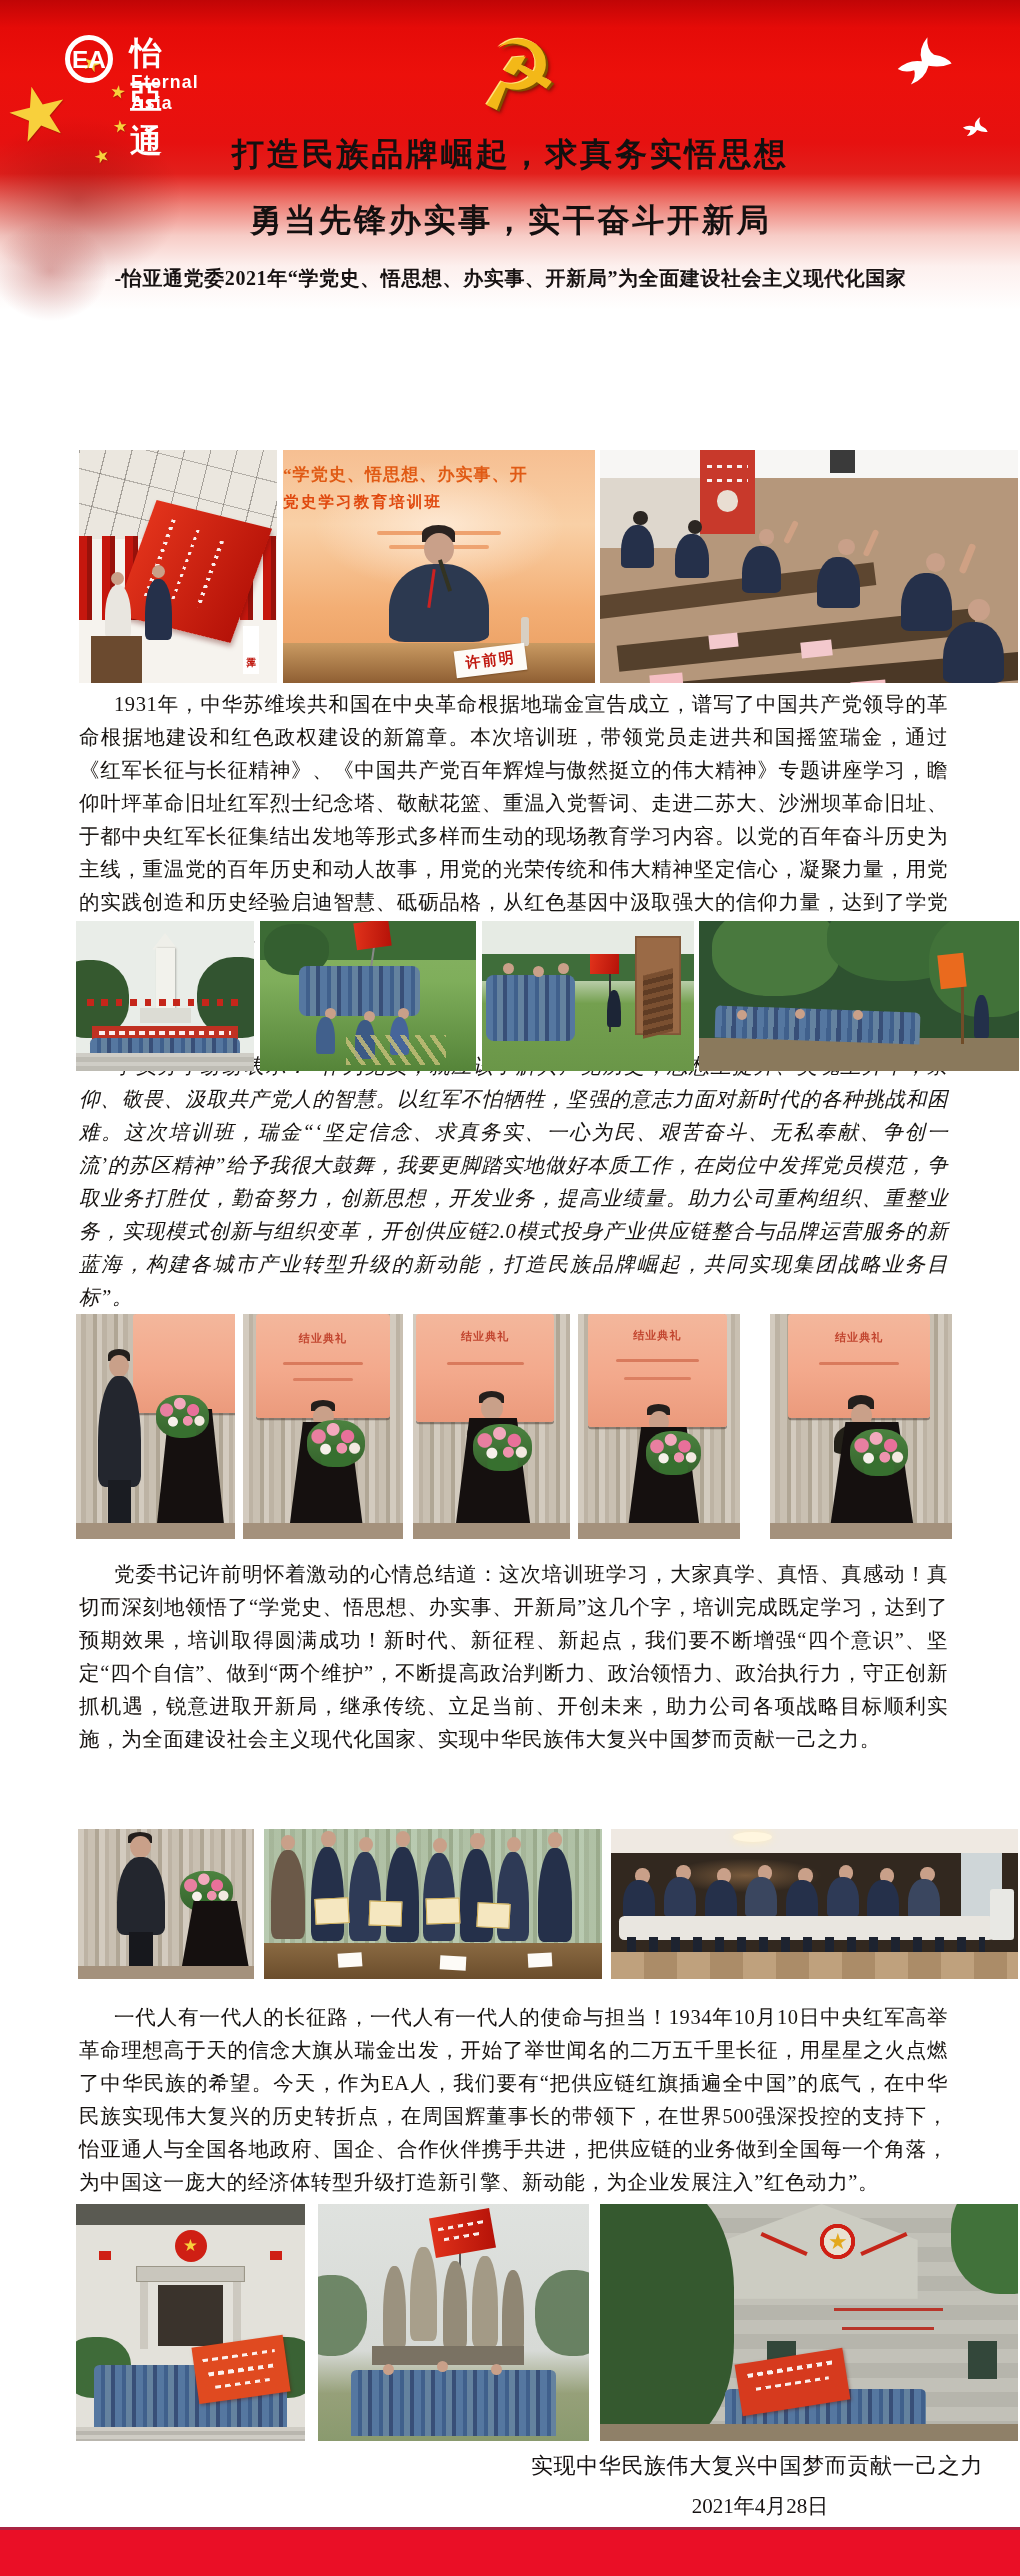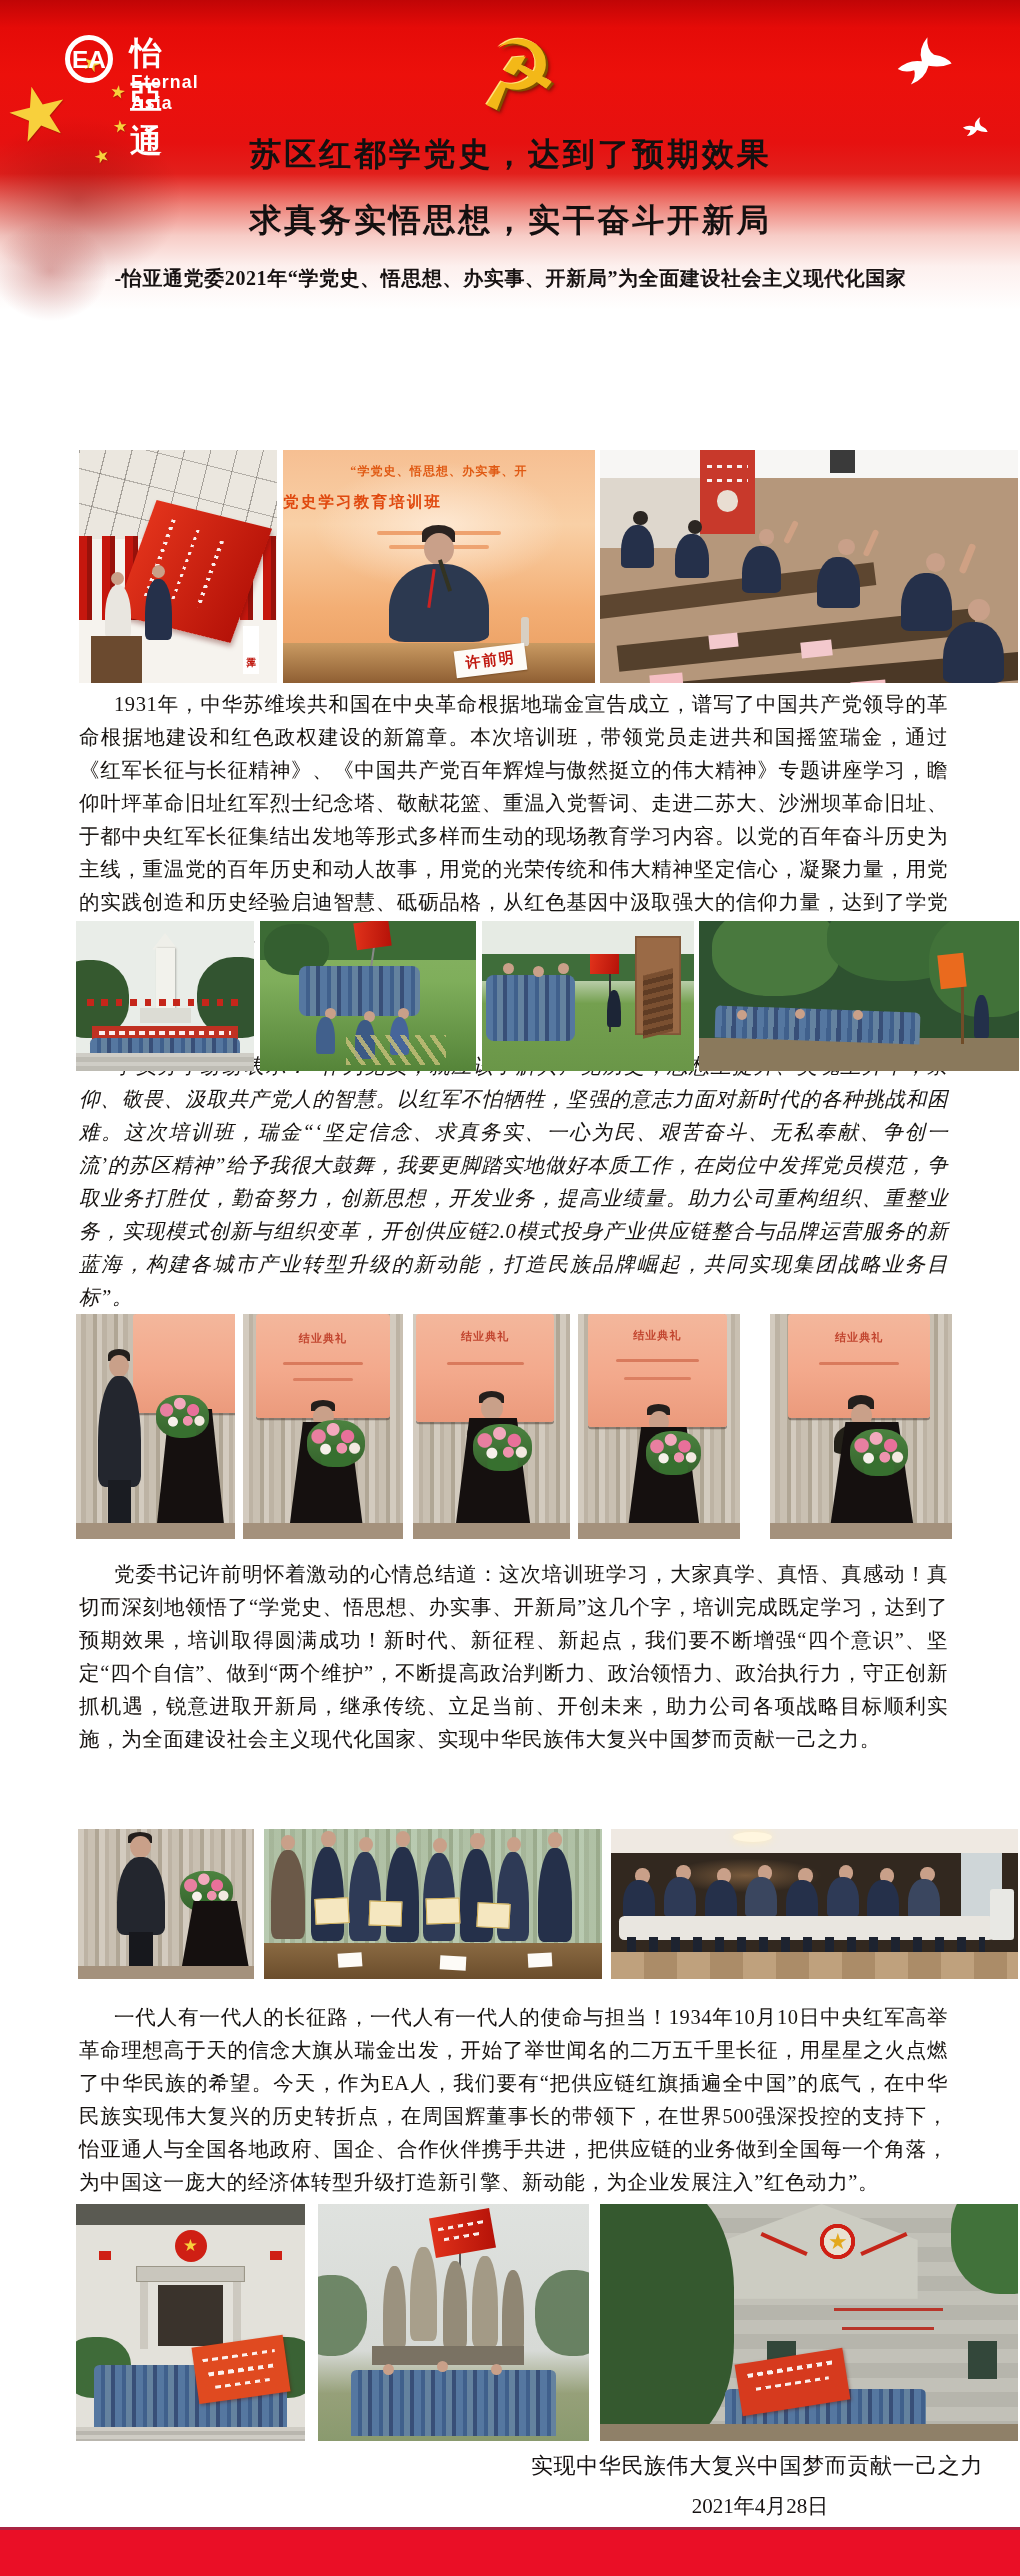--- a/index.html
+++ b/index.html
@@ -99,22 +99,22 @@
 
     <div class="emblem">☭</div>
 
     <svg class="dove" style="left:890px;top:32px;width:66px;height:62px;" viewBox="0 0 120 110">
       <path fill="#ffffff" d="M14 66 Q34 48 58 52 Q50 30 68 8 Q66 30 80 40 Q104 44 112 56 Q94 64 70 60 Q64 84 38 94 Q48 78 44 68 Q28 74 14 66 Z"></path>
     </svg>
     <svg class="dove" style="left:958px;top:114px;width:34px;height:28px;transform:rotate(16deg);" viewBox="0 0 120 110">
       <path fill="#ffffff" d="M14 66 Q34 48 58 52 Q50 30 68 8 Q66 30 80 40 Q104 44 112 56 Q94 64 70 60 Q64 84 38 94 Q48 78 44 68 Q28 74 14 66 Z"></path>
     </svg>
 
-    <div class="hero-title" style="top:133px;">苏区红都学党史，达到了预期效果</div>
-    <div class="hero-title" style="top:199px;">求真务实悟思想，实干奋斗开新局</div>
+    <div class="hero-title" style="top:133px;">打造民族品牌崛起，求真务实悟思想</div>
+    <div class="hero-title" style="top:199px;">勇当先锋办实事，实干奋斗开新局</div>
   </div>
 
   <div class="subtitle">-怡亚通党委2021年“学党史、悟思想、办实事、开新局”为全面建设社会主义现代化国家</div>
 
   <div class="para" style="top:688px;">1931年，中华苏维埃共和国在中央革命根据地瑞金宣告成立，谱写了中国共产党领导的革命根据地建设和红色政权建设的新篇章。本次培训班，带领党员走进共和国摇篮瑞金，通过《红军长征与长征精神》、《中国共产党百年辉煌与傲然挺立的伟大精神》专题讲座学习，瞻仰叶坪革命旧址红军烈士纪念塔、敬献花篮、重温入党誓词、走进二苏大、沙洲坝革命旧址、于都中央红军长征集结出发地等形式多样而生动的现场教育学习内容。以党的百年奋斗历史为主线，重温党的百年历史和动人故事，用党的光荣传统和伟大精神坚定信心，凝聚力量，用党的实践创造和历史经验启迪智慧、砥砺品格，从红色基因中汲取强大的信仰力量，达到了学党史、悟思想的目的。</div>
   <div class="para" style="top:1050px;font-style:italic;">学员分享纷纷表示：“作为党员，就应该了解共产党历史，思想上提升、灵魂上升华，崇仰、敬畏、汲取共产党人的智慧。以红军不怕牺牲，坚强的意志力面对新时代的各种挑战和困难。这次培训班，瑞金“‘坚定信念、求真务实、一心为民、艰苦奋斗、无私奉献、争创一流’的苏区精神”给予我很大鼓舞，我要更脚踏实地做好本质工作，在岗位中发挥党员模范，争取业务打胜仗，勤奋努力，创新思想，开发业务，提高业绩量。助力公司重构组织、重整业务，实现模式创新与组织变革，开创供应链2.0模式投身产业供应链整合与品牌运营服务的新蓝海，构建各城市产业转型升级的新动能，打造民族品牌崛起，共同实现集团战略业务目标”。</div>
   <div class="para" style="top:1558px;">党委书记许前明怀着激动的心情总结道：这次培训班学习，大家真学、真悟、真感动！真切而深刻地领悟了“学党史、悟思想、办实事、开新局”这几个字，培训完成既定学习，达到了预期效果，培训取得圆满成功！新时代、新征程、新起点，我们要不断增强“四个意识”、坚定“四个自信”、做到“两个维护”，不断提高政治判断力、政治领悟力、政治执行力，守正创新抓机遇，锐意进取开新局，继承传统、立足当前、开创未来，助力公司各项战略目标顺利实施，为全面建设社会主义现代化国家、实现中华民族伟大复兴中国梦而贡献一己之力。</div>
   <div class="para" style="top:2001px;">一代人有一代人的长征路，一代人有一代人的使命与担当！1934年10月10日中央红军高举革命理想高于天的信念大旗从瑞金出发，开始了举世闻名的二万五千里长征，用星星之火点燃了中华民族的希望。今天，作为EA人，我们要有“把供应链红旗插遍全中国”的底气，在中华民族实现伟大复兴的历史转折点，在周国辉董事长的带领下，在世界500强深投控的支持下，怡亚通人与全国各地政府、国企、合作伙伴携手共进，把供应链的业务做到全国每一个角落，为中国这一庞大的经济体转型升级打造新引擎、新动能，为企业发展注入”红色动力”。</div>
 
   <div class="strip" style="left:79px;top:450px;width:940px;height:233px;">
@@ -139,21 +139,21 @@
       <div class="person" style="left:66px;top:129px;width:26.6px;height:61px;"></div>
       <div class="el" style="left:6%;bottom:0;width:26%;height:20%;background:#6b4a2f;"></div>
       <div class="el" style="right:9%;bottom:4%;width:16.6px;height:48px;background:#fff;
         color:#c01910;font-weight:bold;font-size:9.4px;text-align:center;writing-mode:vertical-rl;line-height:16.6px;">王萍</div>
     </div>
 
     <div class="ph" style="left:204px;width:312px;
          background:linear-gradient(180deg,#f6bf92 0%,#f9d0a6 32%,#f3ae74 68%,#e89a5d 100%);">
       <div class="el" style="left:10%;top:5%;width:80%;height:55%;
         background:radial-gradient(closest-side,rgba(255,240,225,.75),rgba(255,240,225,0));"></div>
-      <div class="el" style="left:0;top:13.3px;width:100%;text-align:center;color:#e05a14;font-weight:bold;font-size:12px;letter-spacing:1.1px;">“学党史、悟思想、办实事、开</div>
+      <div class="el" style="left:0;top:13.3px;width:100%;color:#e05a14;font-weight:bold;font-size:17px;letter-spacing:1.1px;">“学党史、悟思想、办实事、开</div>
       <div class="el" style="left:0;top:42px;width:100%;text-align:left;color:#e0490f;font-weight:bold;font-size:15.5px;letter-spacing:2.2px;">党史学习教育培训班</div>
       <div class="el" style="left:30%;top:81px;width:40%;height:4.4px;
         background:rgba(235,150,95,.85);border-radius:2.2px;"></div>
       <div class="el" style="left:34%;top:95px;width:32%;height:4.4px;
         background:rgba(235,150,95,.8);border-radius:2.2px;"></div>
       <div class="el" style="left:calc(50% - 16.6px);top:75px;width:33px;height:16.6px;
         border-radius:50% 50% 0 0;background:#2b2320;"></div>
       <div class="head" style="left:calc(50% - 15px);top:83px;width:30px;height:32px;"></div>
       <div class="person" style="left:calc(50% - 50px);top:114px;width:100px;height:78px;background:#2c3950;"></div>
       <div class="el" style="left:calc(50% - 8.9px);top:119px;width:3.3px;height:39px;background:#c22;transform:rotate(8deg);"></div>

